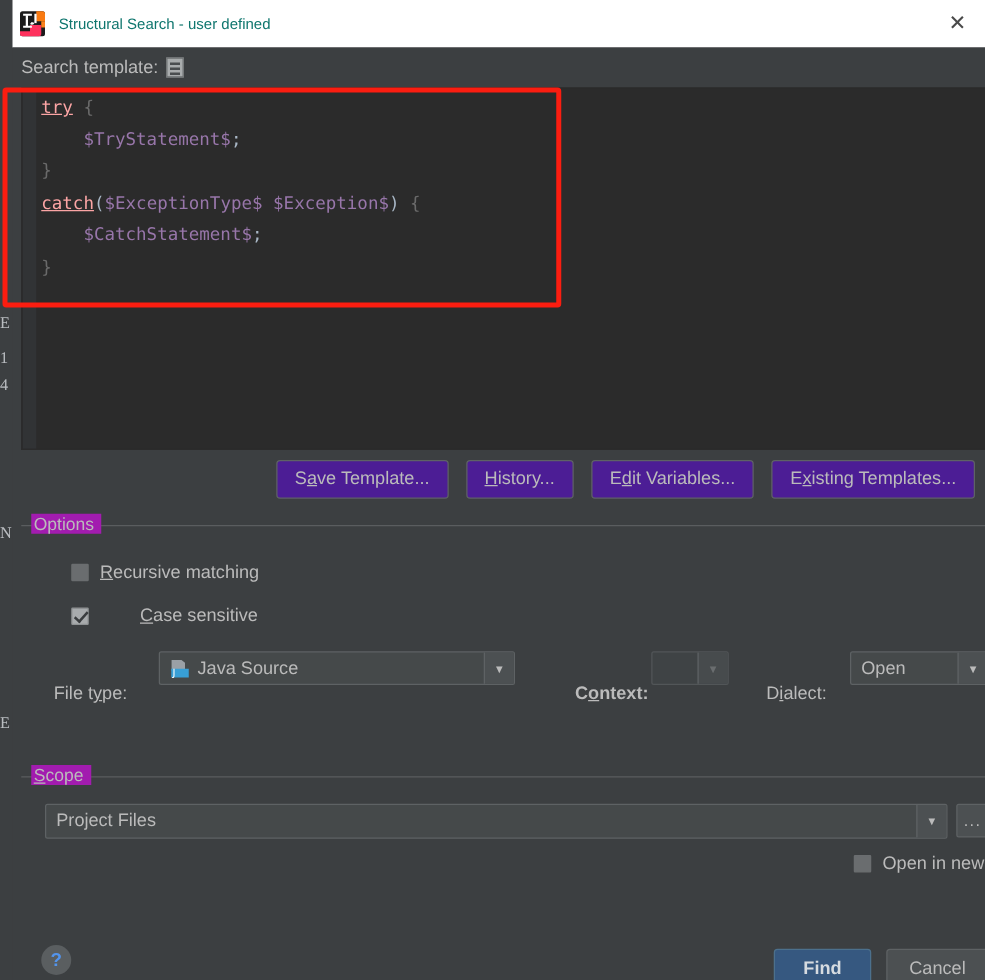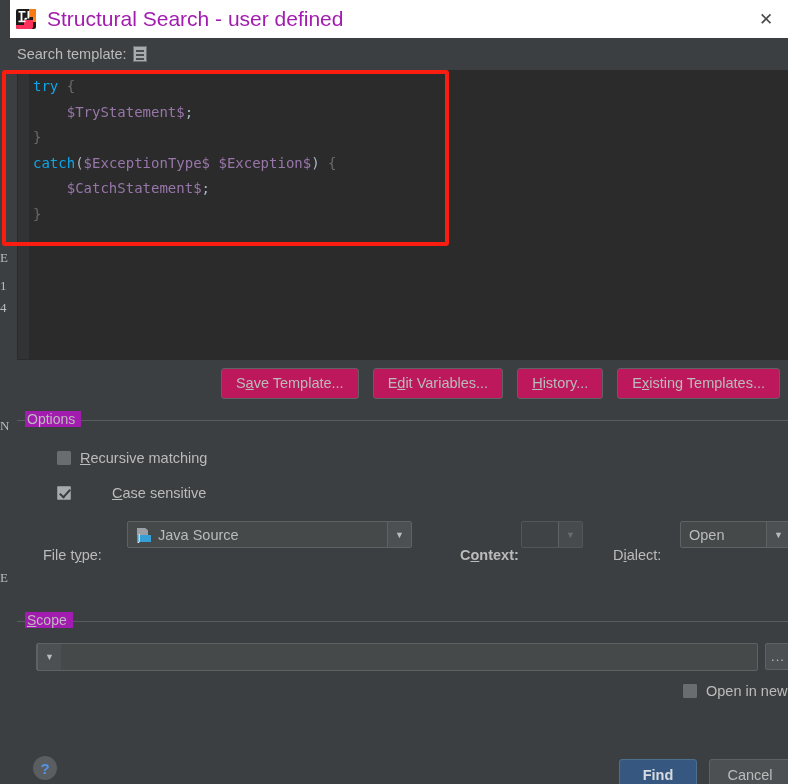--- a/index.html
+++ b/index.html
@@ -38,22 +38,22 @@
     align-items: center;
   }
   #tb-icon {
     margin-left: 5px;
     width: 22px; height: 22px;
     flex: 0 0 auto;
     position: relative;
   }
   #tb-title {
     margin-left: 10px;
-    font-size: 21px;
-    color: #a21caf;
+    font-size: 12px;
+    color: #0f766e;
     font-family: "Liberation Sans", sans-serif;
     white-space: nowrap;
   }
   #tb-close {
     position: absolute;
     right: 8px; top: 6px;
     width: 28px; height: 26px;
     display: flex; align-items: center; justify-content: center;
     color: #4a4a4a;
     font-size: 17px;
@@ -112,21 +112,21 @@
     background: #313335;
   }
   #code {
     position: absolute;
     left: 15px; top: 3px;
     font-family: "DejaVu Sans Mono", monospace;
     font-size: 14px;
     line-height: 25.6px;
     white-space: pre;
   }
-  .kw   { color: #0ea5e9; }
+  .kw   { color: #fca5a5; text-decoration: underline; }
   .var  { color: #9876aa; }
   .punc { color: #a9b7c6; }
   .dim  { color: #6a6a6a; }
 
   
   #redbox {
     position: absolute;
     left: -8px; top: 32px;
     width: 447px; height: 176px;
     border: 4px solid #fb1d10;
@@ -138,21 +138,21 @@
   #tmpl-btns {
     position: absolute;
     left: 0; top: 330px;
     width: 778px;
     display: flex;
     justify-content: flex-end;
     padding-right: 8px;
     gap: 14px;
   }
   .btn {
-    background: #be185d;
+    background: #4c1d95;
     border: 1px solid #5e6264;
     border-radius: 3px;
     color: #bbbbbb;
     font-size: 14.5px;
     padding: 6px 14px 7px 14px;
     cursor: pointer;
     white-space: nowrap;
     font-family: "Liberation Sans", sans-serif;
   }
   .mn { text-decoration: underline; }
@@ -383,22 +383,22 @@
 
     <div id="editor">
       <div id="gutter"></div>
       <div id="code"><div><span class="kw">try</span><span class="punc"> </span><span class="dim">{</span></div><div><span class="punc">    </span><span class="var">$TryStatement$</span><span class="punc">;</span></div><div><span class="dim">}</span></div><div><span class="kw">catch</span><span class="punc">(</span><span class="var">$ExceptionType$</span><span class="punc"> </span><span class="var">$Exception$</span><span class="punc">)</span><span class="punc"> </span><span class="dim">{</span></div><div><span class="punc">    </span><span class="var">$CatchStatement$</span><span class="punc">;</span></div><div><span class="dim">}</span></div></div>
     </div>
 
     <div id="redbox" style="border-color: rgb(251, 29, 16);"></div>
 
     <div id="tmpl-btns">
         <div class="btn">S<span class="mn">a</span>ve Template...</div>
+        <div class="btn"><span class="mn">H</span>istory...</div>
         <div class="btn">E<span class="mn">d</span>it Variables...</div>
-        <div class="btn"><span class="mn">H</span>istory...</div>
         <div class="btn">E<span class="mn">x</span>isting Templates...</div>
       </div>
 
     <div class="group" id="options-group">
       <div class="group-line"></div>
       <div class="group-title">Options</div>
 
       <div class="check-row" id="cr-recursive" style="left:40px; top:30px;">
         <span class="cbox" id="cb-recursive"></span>
         <span class="check-label" id="lb-recursive"><span class="mn">R</span>ecursive matching</span>
@@ -433,20 +433,21 @@
         <span class="txt" id="dia-value">Open</span>
         <span class="arrow">▼</span>
       </div>
     </div>
 
     <div class="group" id="scope-group">
       <div class="group-line"></div>
       <div class="group-title" id="scope-title"><span class="mn">S</span>cope</div>
 
       <div class="combo" id="scope-combo" style="left:19px; top:22px; width:722px; height:28px;">
+        <span class="txt" id="scope-value">Project Files</span>
         <span class="arrow">▼</span>
       </div>
       <div class="dots-btn" style="left:748px; top:22px;">...</div>
 
       <div class="check-row" id="cr-newtab" style="left:623px; top:62px;padding-left:43px;">
         <span class="cbox" id="cb-newtab"></span>
         <span class="check-label" id="lb-newtab">Open in new ta<span class="mn">b</span></span>
       </div>
     </div>
 

